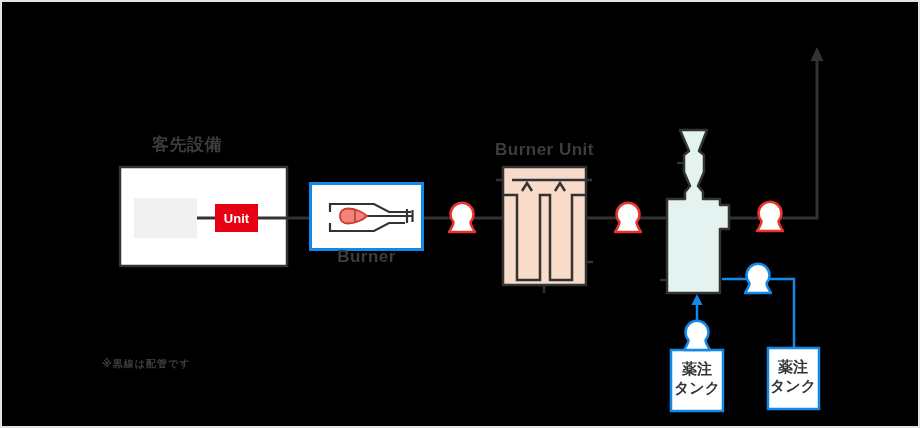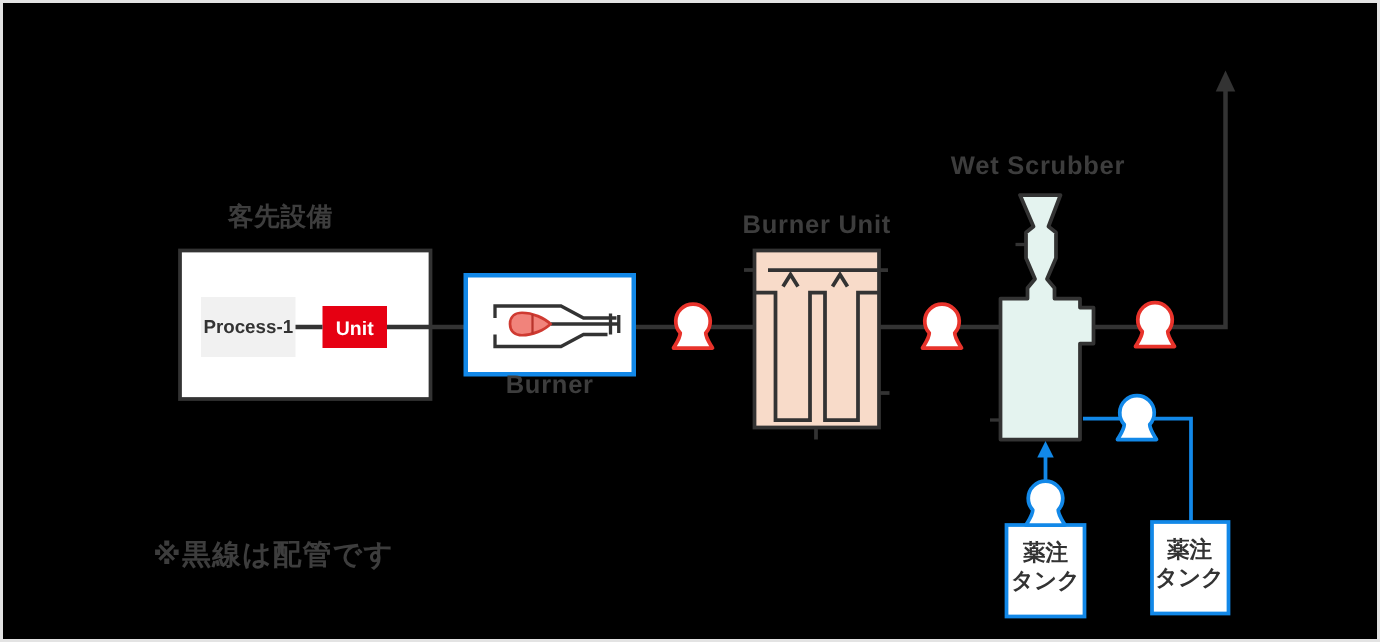--- a/index.html
+++ b/index.html
@@ -4,21 +4,21 @@
 <style>
   html,body{margin:0;padding:0;background:#000;}
   .canvas{
     position:relative;width:920px;height:428px;box-sizing:border-box;
     background:#000;border:2px solid #e3e3e3;overflow:hidden;
     font-family:"Liberation Sans","DejaVu Sans",sans-serif;
   }
   .layer-svg{position:absolute;left:0;top:0;z-index:1;}
   .lbl{position:absolute;z-index:2;font-weight:bold;color:#3d3d3d;white-space:nowrap;}
   .lbl-lg{font-size:17px;letter-spacing:.5px;}
-  .lbl-note{font-size:19px;letter-spacing:1px;}
+  .lbl-note{font-size:10px;letter-spacing:1px;}
   .center-txt{display:flex;align-items:center;justify-content:center;text-align:center;}
   .process-lbl{position:absolute;z-index:2;left:132px;top:196px;width:63px;height:40px;
     font-size:12.5px;font-weight:bold;color:#333;}
   .pump-lbl{position:absolute;z-index:2;left:213px;top:202px;width:43px;height:28px;
     font-size:13px;font-weight:bold;color:#fff;}
   .tank-lbl{position:absolute;z-index:2;width:52px;font-size:15px;font-weight:bold;
     color:#333;text-align:center;line-height:1.25;}
 </style>
 </head>
 <body>
@@ -88,29 +88,27 @@
       <use href="#valveShape" transform="translate(768,229)"></use>
     </g>
     <g fill="#ffffff" stroke="#1288e8" stroke-width="2.5" stroke-linejoin="round">
       <use href="#valveShape" transform="translate(756,291)"></use>
       <use href="#valveShape" transform="translate(695,348)"></use>
     </g>
   </svg>
 
   <div class="lbl lbl-lg" style="left:118px;top:131px;margin-left:32px;">客先設備</div>
 
-  <div class="process-lbl center-txt">Process-1</div>
 
   <div class="pump-lbl center-txt">Unit</div>
 
   <div class="lbl lbl-lg center-txt" style="left:307px;top:245px;width:115px;">Burner</div>
 
   <div class="lbl lbl-lg center-txt" style="left:490px;top:138px;width:105px;">Burner Unit</div>
 
-  <div class="lbl lbl-lg center-txt" style="left:620px;top:99px;width:140px;">Wet Scrubber</div>
 
   <div class="lbl lbl-note" style="left:100px;top:355px;">※黒線は配管です</div>
 
   <div class="tank-lbl" style="left:669px;top:358px;">
     <span style="display:block;">薬注</span>
     <span style="display:block;">タンク</span>
   </div>
 
   <div class="tank-lbl" style="left:765px;top:356px;">
     <span style="display:block;">薬注</span>

